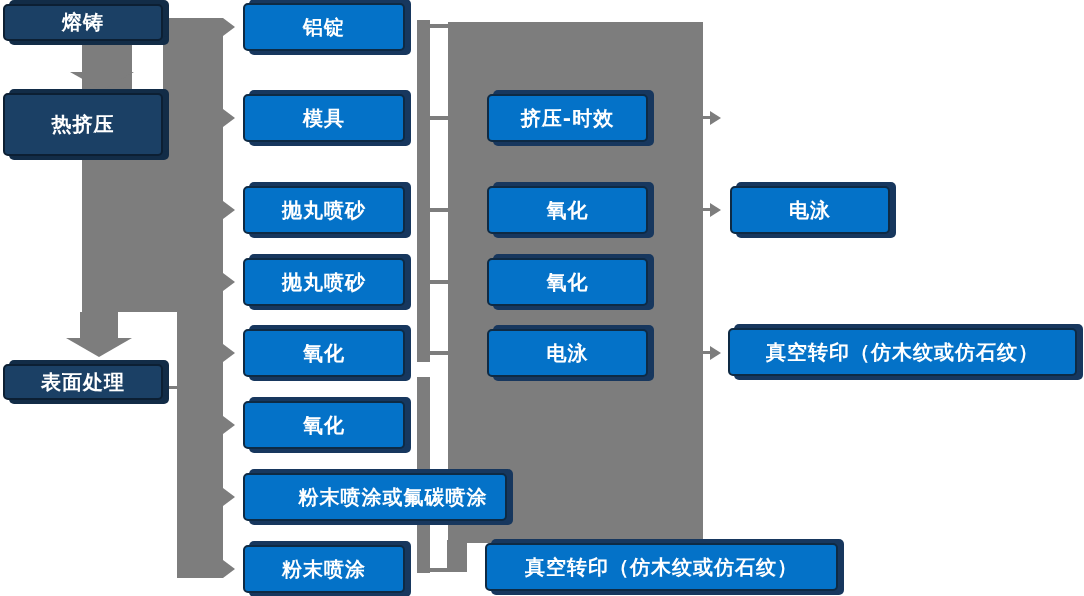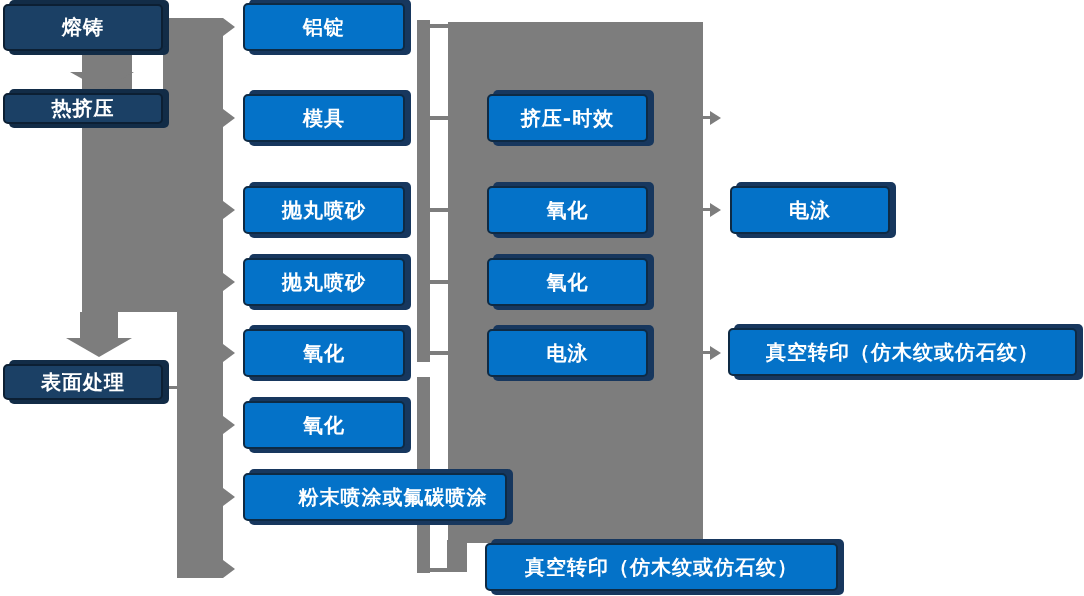--- a/index.html
+++ b/index.html
@@ -63,24 +63,24 @@
     <div class="tri" style="left: 223px; top: 109px; border-top: 9px solid transparent; border-bottom: 9px solid transparent; border-left: 12px solid rgb(125, 125, 125);"></div>
     <div class="tri" style="left: 223px; top: 201px; border-top: 9px solid transparent; border-bottom: 9px solid transparent; border-left: 12px solid rgb(125, 125, 125);"></div>
     <div class="tri" style="left: 223px; top: 273px; border-top: 9px solid transparent; border-bottom: 9px solid transparent; border-left: 12px solid rgb(125, 125, 125);"></div>
     <div class="tri" style="left: 223px; top: 344px; border-top: 9px solid transparent; border-bottom: 9px solid transparent; border-left: 12px solid rgb(125, 125, 125);"></div>
     <div class="tri" style="left: 223px; top: 416px; border-top: 9px solid transparent; border-bottom: 9px solid transparent; border-left: 12px solid rgb(125, 125, 125);"></div>
     <div class="tri" style="left: 223px; top: 488px; border-top: 9px solid transparent; border-bottom: 9px solid transparent; border-left: 12px solid rgb(125, 125, 125);"></div>
     <div class="tri" style="left: 223px; top: 560px; border-top: 9px solid transparent; border-bottom: 9px solid transparent; border-left: 12px solid rgb(125, 125, 125);"></div>
     <div class="tri" style="left: 710px; top: 111px; border-top: 7px solid transparent; border-bottom: 7px solid transparent; border-left: 11px solid rgb(125, 125, 125);"></div>
     <div class="tri" style="left: 710px; top: 203px; border-top: 7px solid transparent; border-bottom: 7px solid transparent; border-left: 11px solid rgb(125, 125, 125);"></div>
     <div class="tri" style="left: 710px; top: 346px; border-top: 7px solid transparent; border-bottom: 7px solid transparent; border-left: 11px solid rgb(125, 125, 125);"></div>
-    <div class="node stage" style="left: 3px; top: 4px; width: 160px; height: 47px;">
+    <div class="node stage" style="left: 3px; top: 4px; width: 160px; height: 37px;">
       <span>熔铸</span>
     </div>
-    <div class="node stage" style="left: 3px; top: 93px; width: 160px; height: 31px;">
+    <div class="node stage" style="left: 3px; top: 93px; width: 160px; height: 63px;">
       <span>热挤压</span>
     </div>
     <div class="node stage" style="left: 3px; top: 364px; width: 160px; height: 36px;">
       <span>表面处理</span>
     </div>
     <div class="node step" style="left: 243px; top: 3px; width: 162px; height: 48px;">
       <span>铝锭</span>
     </div>
     <div class="node step" style="left: 243px; top: 94px; width: 162px; height: 48px;">
       <span>模具</span>
@@ -93,20 +93,23 @@
     </div>
     <div class="node step" style="left: 243px; top: 329px; width: 162px; height: 48px;">
       <span>氧化</span>
     </div>
     <div class="node step" style="left: 243px; top: 401px; width: 162px; height: 48px;">
       <span>氧化</span>
     </div>
     <div class="node step" style="left: 243px; top: 473px; width: 264px; height: 48px; padding-left: 36px;">
       <span>粉末喷涂或氟碳喷涂</span>
     </div>
+    <div class="node step" style="left: 243px; top: 545px; width: 162px; height: 48px;">
+      <span>粉末喷涂</span>
+    </div>
     <div class="node step" style="left: 487px; top: 94px; width: 161px; height: 48px;">
       <span>挤压-时效</span>
     </div>
     <div class="node step" style="left: 487px; top: 186px; width: 161px; height: 48px;">
       <span>氧化</span>
     </div>
     <div class="node step" style="left: 487px; top: 258px; width: 161px; height: 48px;">
       <span>氧化</span>
     </div>
     <div class="node step" style="left: 487px; top: 329px; width: 161px; height: 48px;">

